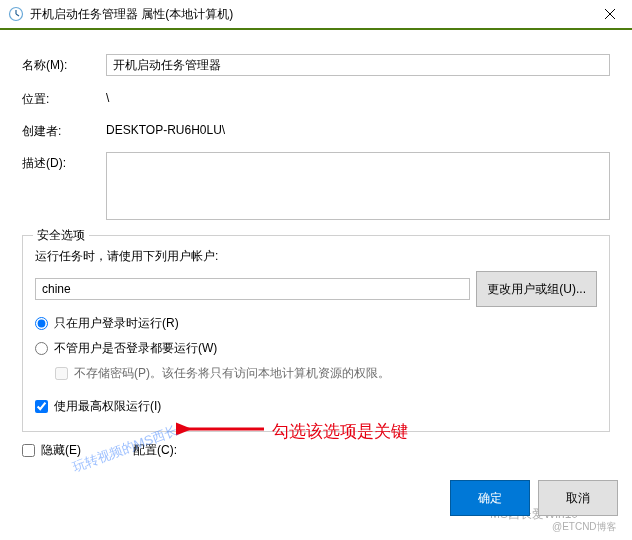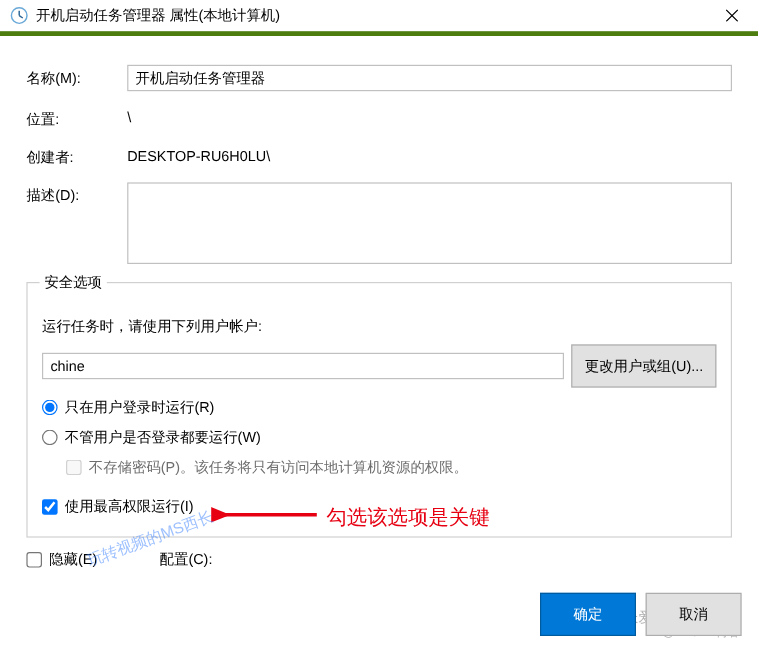--- a/index.html
+++ b/index.html
@@ -1,18 +1,18 @@
 <!DOCTYPE html>
 <html><head>
 <meta charset="utf-8">
 <style>
 * { box-sizing: border-box; font-family: "Microsoft YaHei", "Segoe UI", sans-serif; }
 body { margin: 0; background: #fff; width: 632px; height: 540px; overflow: hidden; position: relative; }
 
-.titlebar { height: 30px; display: flex; align-items: center; padding: 0 0 0 8px; border-bottom: 4px solid #4d7c0f; }
+.titlebar { height: 30px; display: flex; align-items: center; padding: 0 0 0 8px; border-bottom: 2px solid #4d7c0f; }
 .title-icon { width: 16px; height: 16px; margin-right: 6px; }
 .title-text { font-size: 12px; color: #000; flex: 1; }
 .close-btn { width: 45px; height: 30px; display: flex; align-items: center; justify-content: center; cursor: pointer; }
 .close-btn svg { width: 10px; height: 10px; }
 
 .content { padding: 10px 14px 0 14px; }
 
 .tabs { display: flex; border-bottom: 1px solid #d0d0d0; font-size: 12px; }
 .tab { padding: 5px 12px 6px; cursor: pointer; color: #000; position: relative; }
 .tab.active { border: 1px solid #d0d0d0; border-bottom: 1px solid #fff; margin-bottom: -1px; background: #fff; }
@@ -20,21 +20,21 @@
 
 .panel { padding: 14px 8px 0 8px; font-size: 12px; color: #000; }
 
 .row { display: flex; align-items: flex-start; margin-bottom: 12px; }
 .lbl { width: 84px; padding-top: 3px; }
 .val { flex: 1; }
 
 .textbox { border: 1px solid #c0c0c0; padding: 3px 6px; font-size: 12px; width: 100%; height: 22px; background: #fff; }
 .textarea { border: 1px solid #c0c0c0; width: 100%; height: 68px; padding: 4px; font-size: 12px; resize: none; background: #fff; }
 
-.fieldset { border: 1px solid #d0d0d0; padding: 28px 12px 8px 12px; margin-top: 6px; position: relative; }
+.fieldset { border: 1px solid #d0d0d0; padding: 12px 12px 8px 12px; margin-top: 6px; position: relative; }
 .legend { position: absolute; top: -9px; left: 10px; background: #fff; padding: 0 4px; font-size: 12px; }
 
 .sec-row { display: flex; align-items: center; margin-bottom: 8px; gap: 6px; }
 .btn { border: 1px solid #adadad; background: #e1e1e1; font-size: 12px; padding: 4px 10px; cursor: pointer; min-width: 120px; height: 36px; display: inline-flex; align-items: center; justify-content: center; }
 .btn.primary { background: #0078d7; color: #fff; border-color: #005a9e; min-width: 80px; }
 
 .acct-input { flex: 1; border: 1px solid #c0c0c0; padding: 3px 6px; font-size: 12px; height: 22px; background: #fff; }
 
 .radio-row, .check-row { display: flex; align-items: center; gap: 6px; margin: 8px 0; }
 .radio-row input, .check-row input { margin: 0; }
@@ -43,21 +43,21 @@
 
 .annotation { color: #e60012; position: absolute; font-size: 17px; pointer-events: none; }
 .watermark { color: rgba(60,130,255,0.5); position: absolute; font-size: 13px; transform: rotate(-20deg); pointer-events: none; }
 .watermark2 { color: rgba(120,120,120,0.6); position: absolute; font-size: 12px; pointer-events: none; }
 
 .bottom-row { display: flex; align-items: center; margin-top: 10px; gap: 8px; }
 .cfg-lbl { margin-left: 44px; }
 .select { flex: 1; height: 22px; border: 1px solid #c0c0c0; font-size: 12px; padding: 0 4px; background: #f0f0f0; display: flex; align-items: center; justify-content: space-between; }
 .chev { font-size: 9px; color: #555; }
 
-.footer { position: absolute; right: 14px; bottom: 10px; display: flex; gap: 8px; }
+.footer { position: absolute; right: 14px; bottom: 24px; display: flex; gap: 8px; }
 
 .arrow { position: absolute; pointer-events: none; }
 </style>
 </head>
 <body>
 
 <div class="titlebar">
   <span class="title-icon">
     <svg viewBox="0 0 16 16">
         <circle cx="8" cy="8" r="6.5" fill="none" stroke="#6aa9d8" stroke-width="1.2"></circle>

